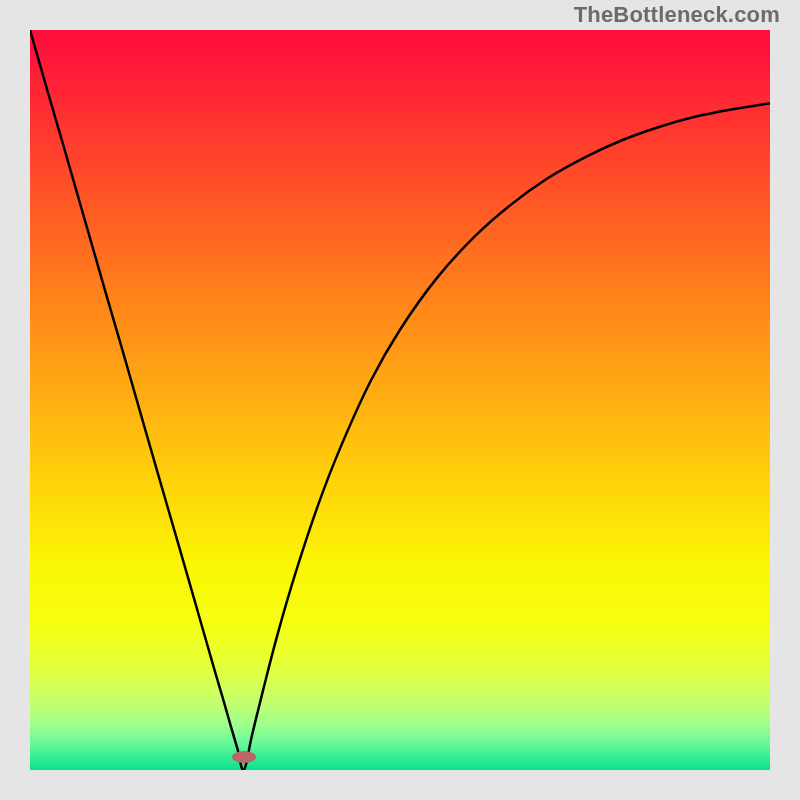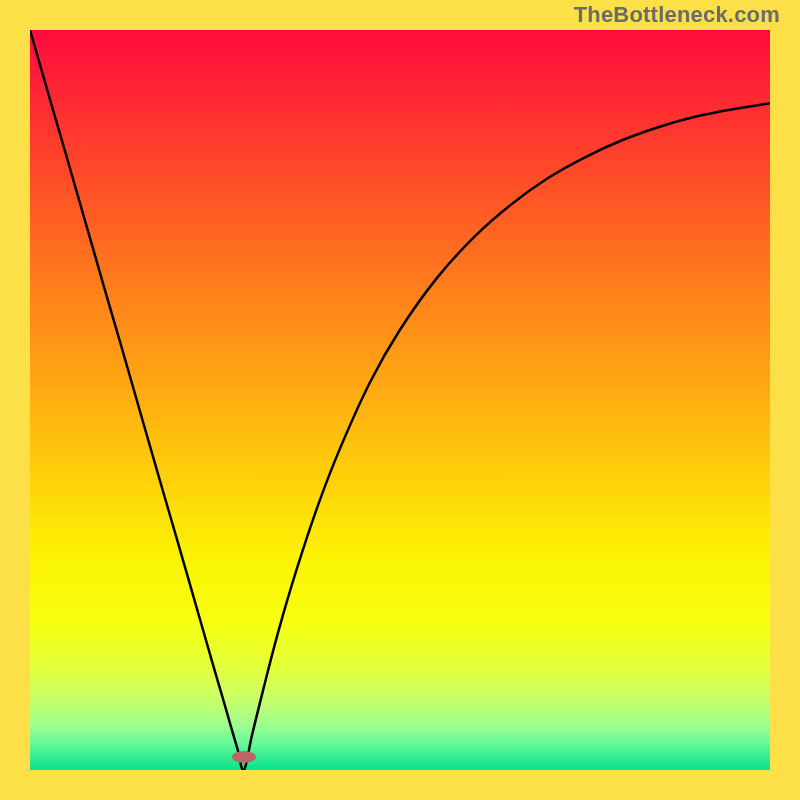--- a/index.html
+++ b/index.html
@@ -1,21 +1,21 @@
 <!DOCTYPE html>
 <html><head>
 <meta charset="utf-8">
 <style>
   * { margin: 0; padding: 0; box-sizing: border-box; }
   html, body { width: 800px; height: 800px; background: #000; overflow: hidden; }
   .frame {
     position: absolute;
     left: 0; top: 0;
     width: 800px; height: 800px;
-    background: #fde047;
+    background: #e5e5e5;
   }
   .watermark {
     position: absolute;
     top: 2px;
     right: 20px;
     font-family: Arial, Helvetica, sans-serif;
     font-size: 22px;
     font-weight: bold;
     color: #6b6b6b;
     letter-spacing: 0.2px;

